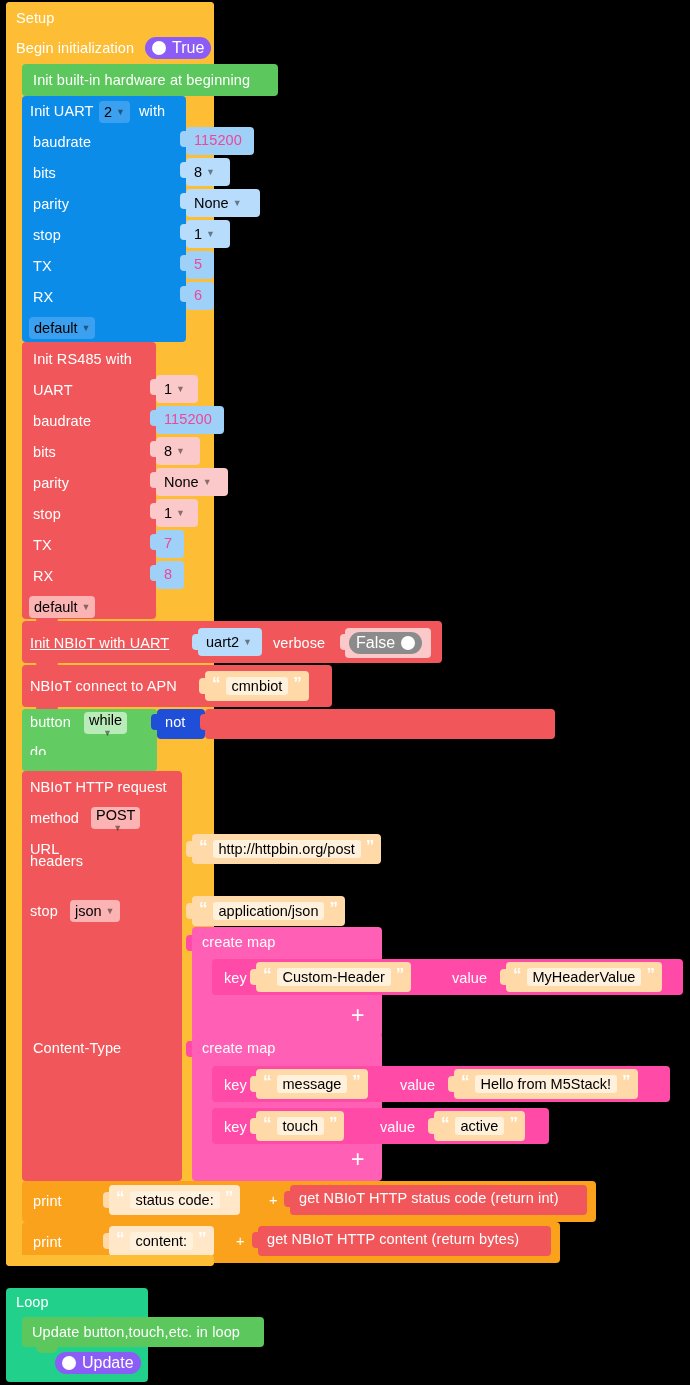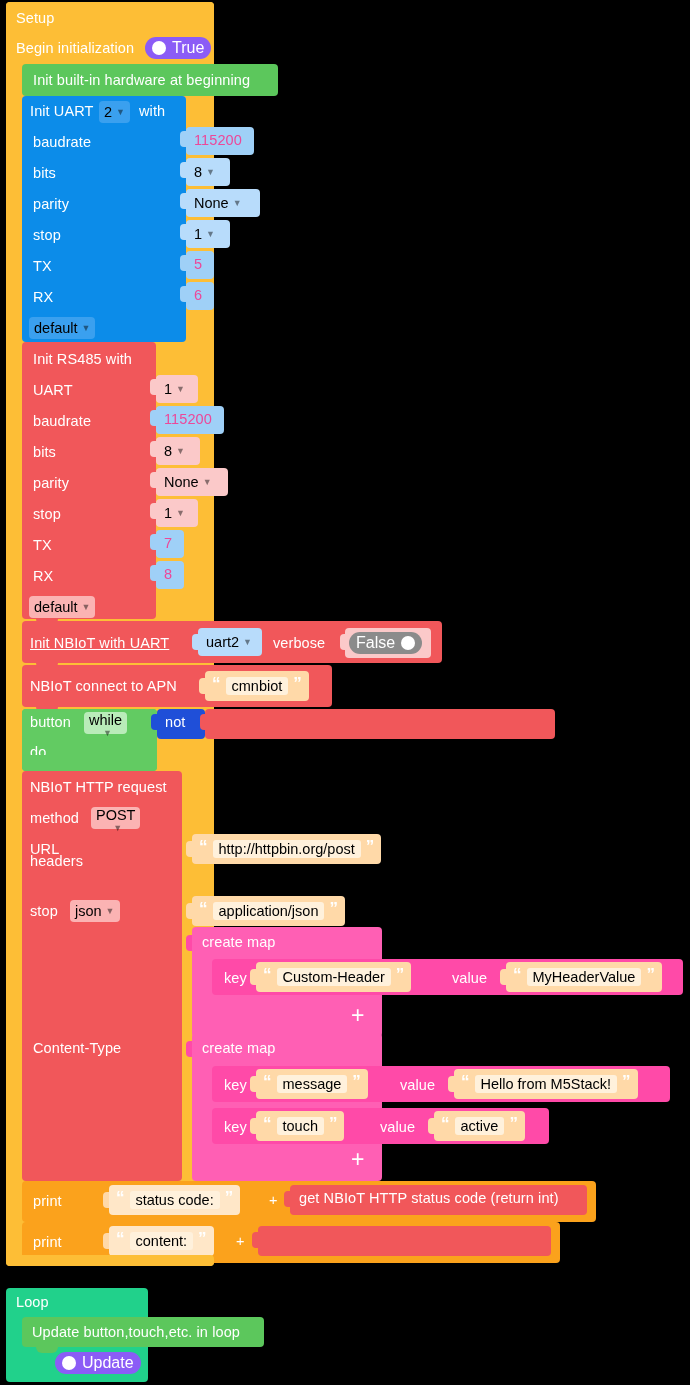--- a/index.html
+++ b/index.html
@@ -346,20 +346,21 @@
   <div class="lbl" style="left:33px;top:1234px;">print</div>
   <div class="plug c-text" style="left:103px;top:1233px;"></div>
   <div class="strblk" style="left:109px;top:1226px;background:#ffe7c8;">
     <span class="q">“</span>
     <span class="val">content:</span>
     <span class="q">”</span>
   </div>
   <div class="lbl" style="left:236px;top:1233px;">+</div>
   <div class="plug c-red" style="left:252px;top:1232px;"></div>
   <div class="blk c-red" style="left:258px;top:1226px;width:293px;height:30px;"></div>
+  <div class="lbl" style="left:267px;top:1231px;">get NBIoT HTTP content (return bytes)</div>
 
   <div class="blk c-setup" style="left:6px;top:1255px;width:208px;height:11px;"></div>
 
   <div class="blk c-loop" style="left:6px;top:1288px;width:142px;height:94px;"></div>
   <div class="lbl" style="left:16px;top:1294px;">Loop</div>
   <div class="blk c-green" style="left:22px;top:1317px;width:242px;height:30px;"></div>
   <div class="notch c-green" style="left:36px;top:1347px;"></div>
   <div class="lbl" style="left:32px;top:1324px;">Update button,touch,etc. in loop</div>
   <div class="tog on" style="left:55px;top:1352px;">
     <span class="knob"></span>

